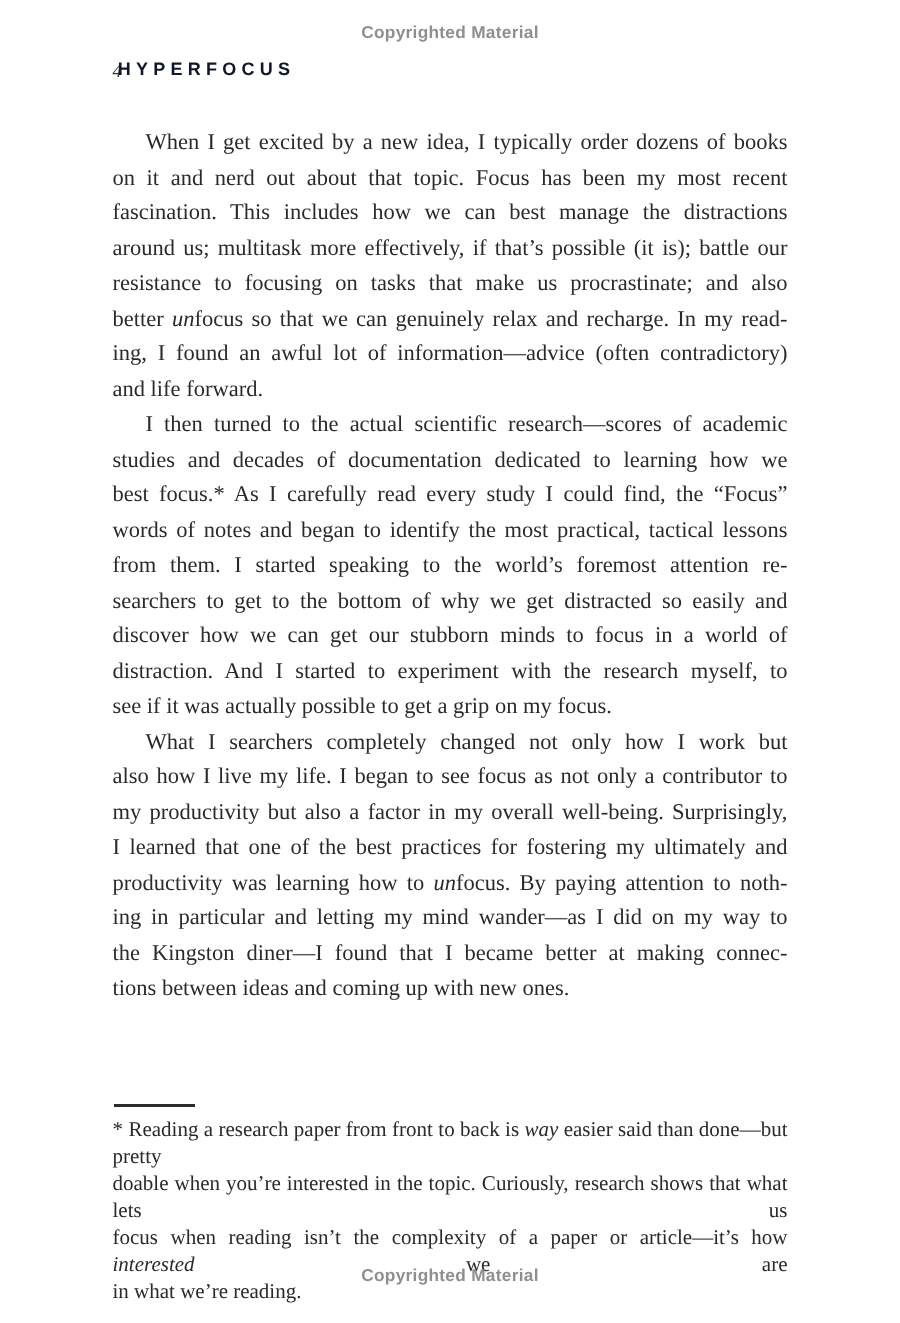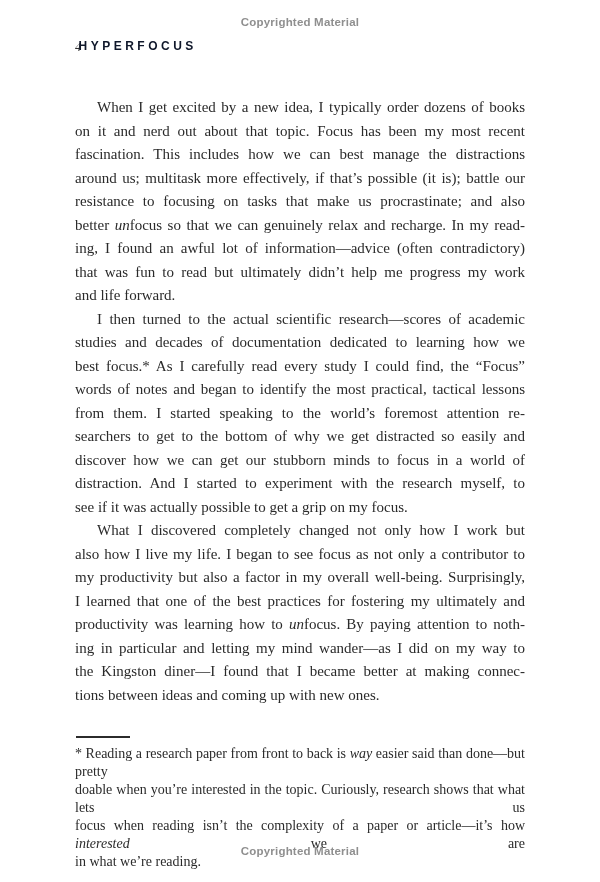--- a/index.html
+++ b/index.html
@@ -44,21 +44,21 @@
     text-align: left;
     font-family: "Liberation Sans", sans-serif;
     font-size: 12px;
     font-weight: 600;
     letter-spacing: 3.5px;
     text-indent: 3.5px;
     color: #0f172a;
   }
   .body-text {
     position: absolute;
-    top: 96px; left: 75px;
+    top: 84px; left: 75px;
     width: 450px;
     font-size: 15px;
     line-height: 23.5px;
   }
   .line {
     text-align: justify;
     text-align-last: justify;
   }
   .line.last { text-align-last: left; }
   .line.indent { text-indent: 22px; }
@@ -91,36 +91,35 @@
 
   <main class="body-text">
       <div class="paragraph">
         <div class="line indent"><span>When I get excited by a new idea, I typically order dozens of books</span></div>
         <div class="line"><span>on it and nerd out about that topic. Focus has been my most recent</span></div>
         <div class="line"><span>fascination. This includes how we can best manage the distractions</span></div>
         <div class="line"><span>around us; multitask more effectively, if that’s possible (it is); battle our</span></div>
         <div class="line"><span>resistance to focusing on tasks that make us procrastinate; and also</span></div>
         <div class="line"><span>better </span><i>un</i><span>focus so that we can genuinely relax and recharge. In my read-</span></div>
         <div class="line"><span>ing, I found an awful lot of information—advice (often contradictory)</span></div>
-        <div class="line"><span>that was fun to read but ultimately didn’t help me progress my work</span></div>
         <div class="line last"><span>and life forward.</span></div>
       </div>
       <div class="paragraph">
         <div class="line indent"><span>I then turned to the actual scientific research—scores of academic</span></div>
         <div class="line"><span>studies and decades of documentation dedicated to learning how we</span></div>
         <div class="line"><span>best focus.* As I carefully read every study I could find, the “Focus”</span></div>
         <div class="line"><span>words of notes and began to identify the most practical, tactical lessons</span></div>
         <div class="line"><span>from them. I started speaking to the world’s foremost attention re-</span></div>
         <div class="line"><span>searchers to get to the bottom of why we get distracted so easily and</span></div>
         <div class="line"><span>discover how we can get our stubborn minds to focus in a world of</span></div>
         <div class="line"><span>distraction. And I started to experiment with the research myself, to</span></div>
         <div class="line last"><span>see if it was actually possible to get a grip on my focus.</span></div>
       </div>
       <div class="paragraph">
-        <div class="line indent"><span>What I discovered completely changed not only how I work but</span></div>
+        <div class="line indent"><span>What I searchers completely changed not only how I work but</span></div>
         <div class="line"><span>also how I live my life. I began to see focus as not only a contributor to</span></div>
         <div class="line"><span>my productivity but also a factor in my overall well-being. Surprisingly,</span></div>
         <div class="line"><span>I learned that one of the best practices for fostering my ultimately and</span></div>
         <div class="line"><span>productivity was learning how to </span><i>un</i><span>focus. By paying attention to noth-</span></div>
         <div class="line"><span>ing in particular and letting my mind wander—as I did on my way to</span></div>
         <div class="line"><span>the Kingston diner—I found that I became better at making connec-</span></div>
         <div class="line last"><span>tions between ideas and coming up with new ones.</span></div>
       </div>
     </main>
 

